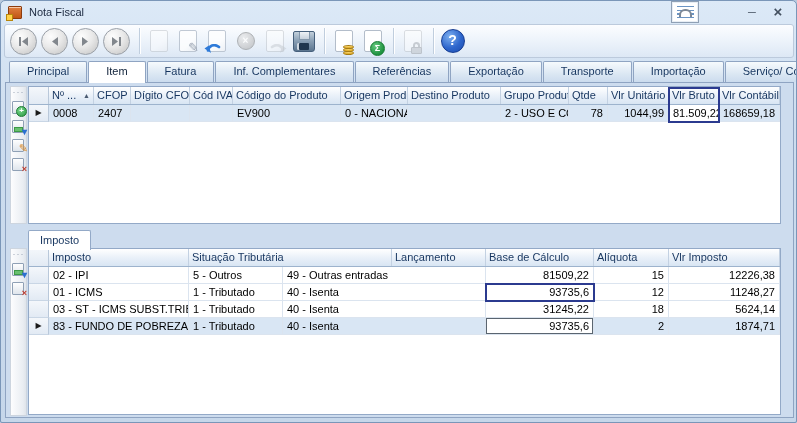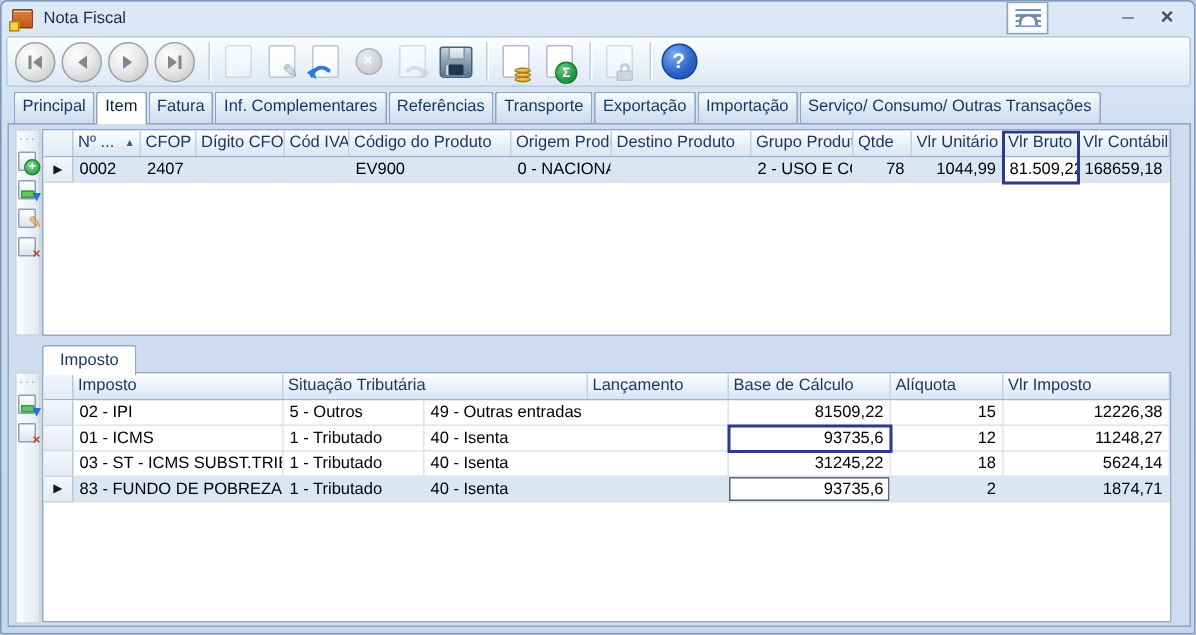--- a/index.html
+++ b/index.html
@@ -36,21 +36,21 @@
   .floppy::after{content:"";position:absolute;left:3px;bottom:1px;width:12px;height:7px;background:#20364e;border-radius:1px;box-shadow:inset 2px 0 0 #cfd8e2;}
   .coins{position:absolute;right:2px;bottom:0;width:12px;height:11px;}
   .coin{position:absolute;left:0;width:11px;height:4px;background:linear-gradient(180deg,#ffdf7e,#d9a21b);border:1px solid #a87c10;border-radius:50%;box-sizing:border-box;}
   .sigbadge{position:absolute;right:1px;bottom:0;width:13px;height:13px;border-radius:50%;background:radial-gradient(circle at 35% 30%,#66c97e,#1f9240 70%);border:1px solid #157a30;color:#fff;font-size:9px;font-weight:bold;line-height:13px;text-align:center;}
   .lockwrap{position:absolute;right:4px;bottom:2px;width:11px;height:12px;}
   .shackle{position:absolute;left:2px;top:0;width:7px;height:6px;border:2px solid #9aa1ab;border-bottom:none;border-radius:5px 5px 0 0;box-sizing:border-box;}
   .lockbody{position:absolute;left:0;bottom:0;width:11px;height:7px;background:#b4bac2;border:1px solid #8d939d;border-radius:1px;box-sizing:border-box;}
   .helpc{width:22px;height:22px;border-radius:50%;background:radial-gradient(circle at 35% 30%,#7db0f0,#2e66cc 55%,#1c4cae);border:1px solid #173e93;color:#fff;font-weight:bold;font-size:14px;line-height:21px;text-align:center;}
   
   .tabstrip{position:absolute;left:8px;top:60px;height:21px;display:flex;align-items:flex-end;z-index:3;}
-  .tab{height:20px;line-height:19px;padding:0 5px;font-size:11px;color:#16355f;white-space:nowrap;
+  .tab{height:20px;line-height:19px;padding:0 17px;font-size:11px;color:#16355f;white-space:nowrap;
     background:linear-gradient(180deg,#f6fafd,#dbe7f3 60%,#ccdcee);border:1px solid #8fa4c2;border-bottom:none;border-radius:2px 2px 0 0;margin-right:1px;}
   .tab.active{background:#fff;height:21px;margin-bottom:-1px;color:#0e2038;z-index:4;}
   
   .tabpage{position:absolute;left:4px;top:81px;width:789px;height:336px;background:#cddcee;border:1px solid #8fa4c2;box-sizing:border-box;}
   
   .strip{position:absolute;left:4px;width:17px;background:linear-gradient(90deg,#fdfdfe,#e9edf2 80%,#dfe4ea);border:1px solid #cdd5df;box-sizing:border-box;}
   .strip1{top:3px;height:138px;}
   .strip2{top:165px;height:168px;}
   .grip{text-align:center;color:#9aa5b5;font-size:9px;line-height:7px;margin-top:2px;letter-spacing:1px;}
   .mini{width:15px;height:15px;position:relative;margin:4px auto 2px auto;}
@@ -184,22 +184,22 @@
       <span class="helpc">?</span>
     </span>
   </div>
 
   <div class="tabstrip">
     <span class="tab">Principal</span>
     <span class="tab active">Item</span>
     <span class="tab">Fatura</span>
     <span class="tab">Inf. Complementares</span>
     <span class="tab">Referências</span>
+    <span class="tab">Exportação</span>
     <span class="tab">Transporte</span>
-    <span class="tab">Exportação</span>
     <span class="tab">Importação</span>
     <span class="tab">Serviço/ Consumo/ Outras Transações</span>
   </div>
 
   <div class="tabpage">
 
     <div class="strip strip1">
       <div class="grip">···</div>
       <div class="mini">
         <span class="sq"></span>
@@ -235,21 +235,21 @@
         <span class="hcell g1c6">Origem Produto</span>
         <span class="hcell g1c7">Destino Produto</span>
         <span class="hcell g1c8">Grupo Produto</span>
         <span class="hcell g1c9">Qtde</span>
         <span class="hcell g1c10">Vlr Unitário</span>
         <span class="hcell g1c11">Vlr Bruto</span>
         <span class="hcell g1c12">Vlr Contábil</span>
       </div>
       <div class="grow sel">
         <span class="cell ind g1c0">▶</span>
-        <span class="cell g1c1">0002</span>
+        <span class="cell g1c1">0008</span>
         <span class="cell g1c2">2407</span>
         <span class="cell g1c3"></span>
         <span class="cell g1c4"></span>
         <span class="cell g1c5">EV900</span>
         <span class="cell g1c6">0 - NACIONAL, EX...</span>
         <span class="cell g1c7"></span>
         <span class="cell g1c8">2 - USO E CON...</span>
         <span class="cell g1c9 num">78</span>
         <span class="cell g1c10 num">1044,99</span>
         <span class="cell g1c11 num white">81.509,22</span>

